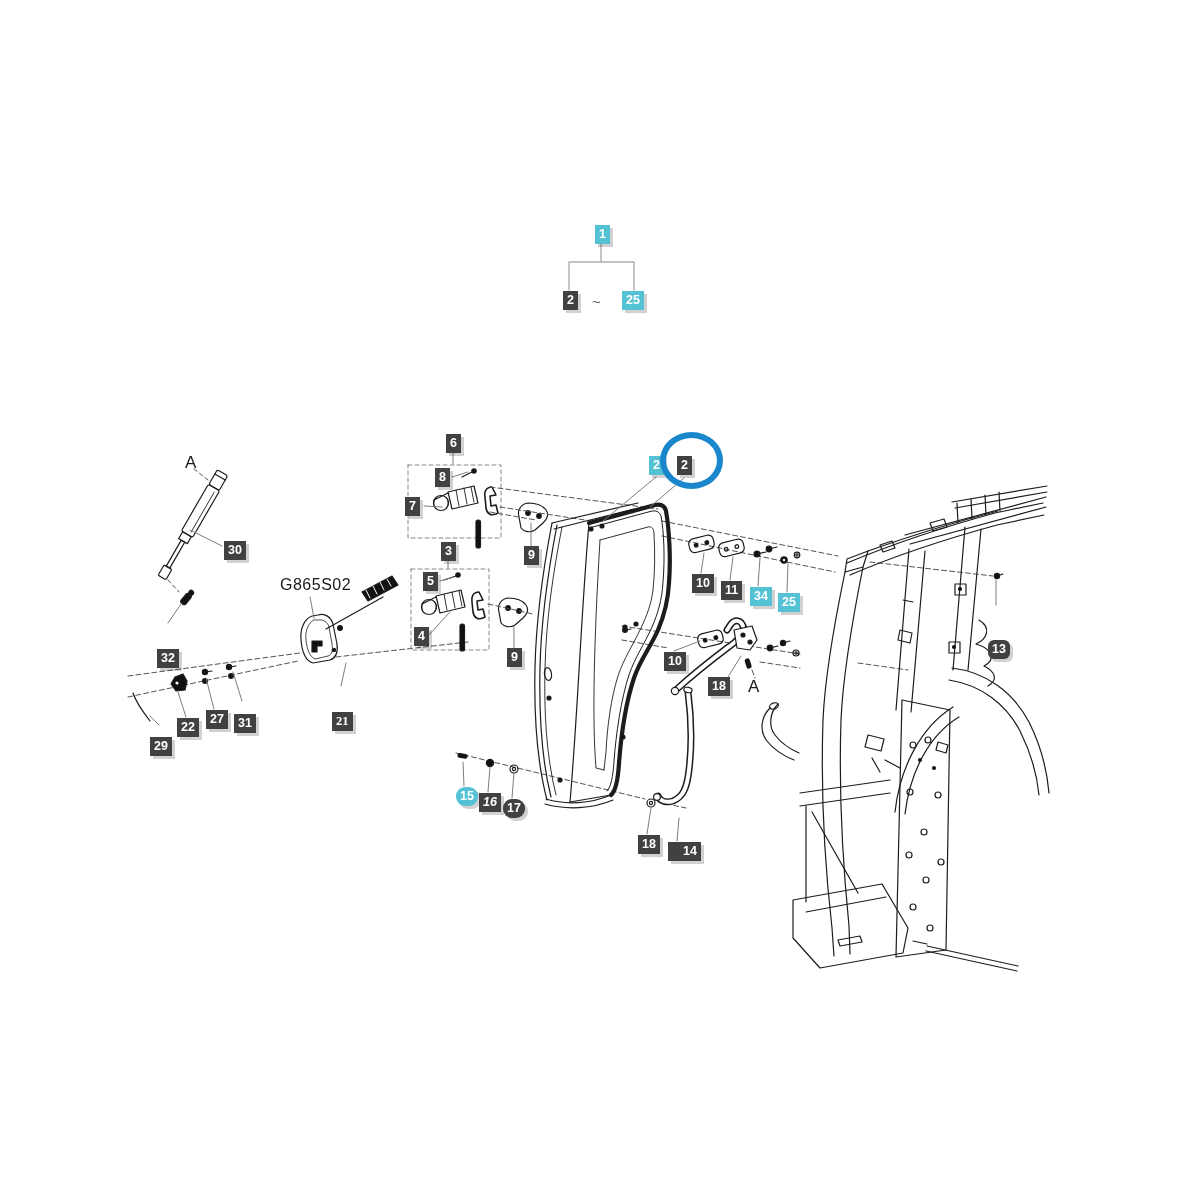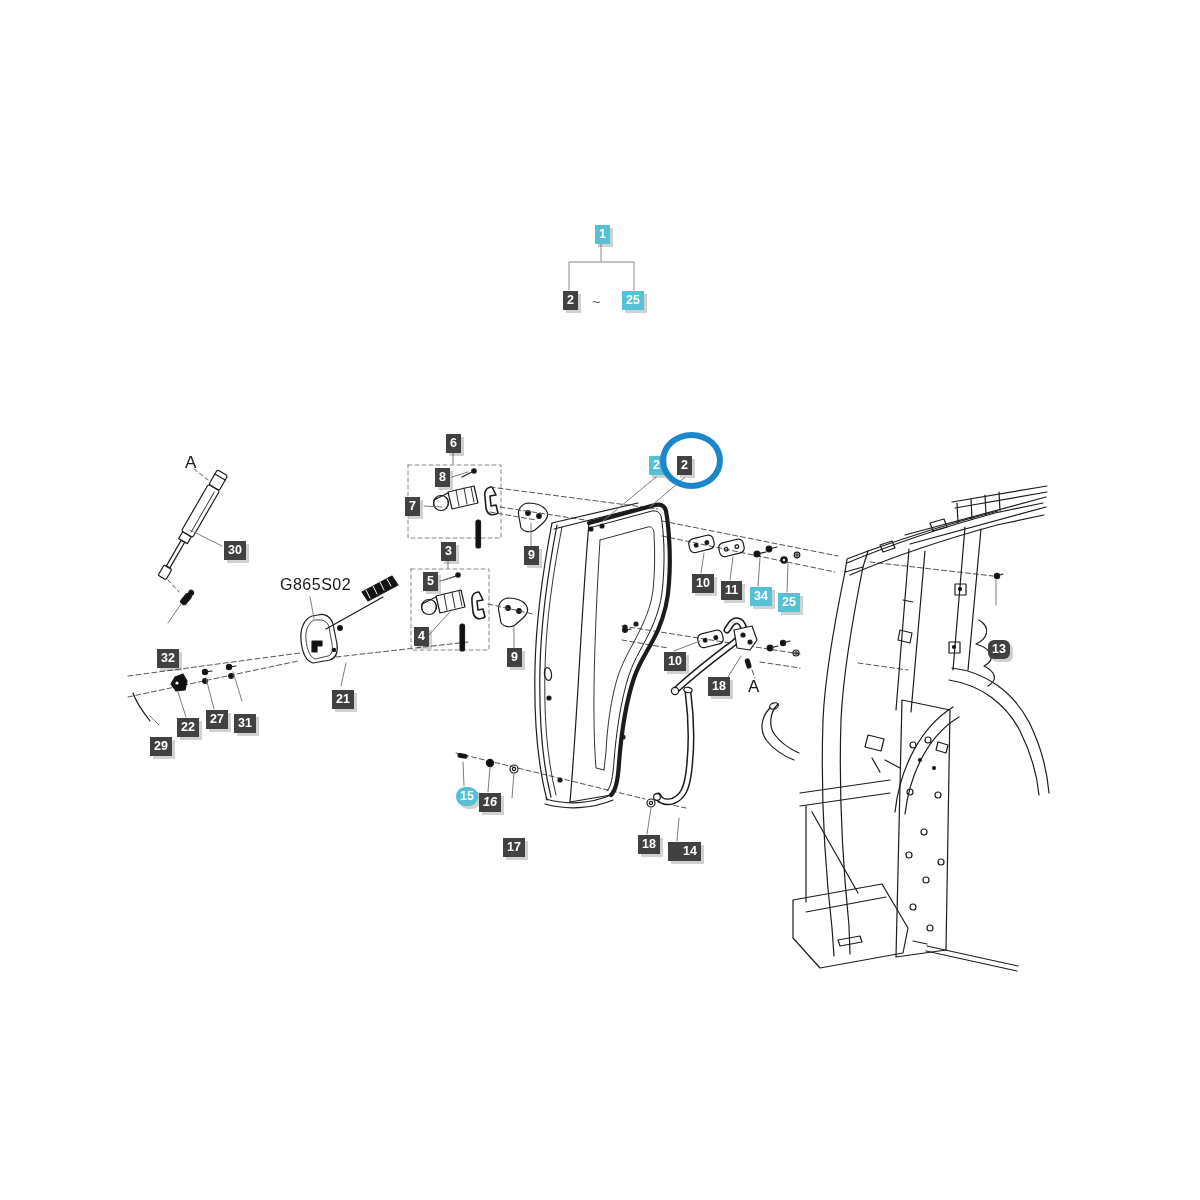--- a/index.html
+++ b/index.html
@@ -319,28 +319,28 @@
 <div class="lbl dark" style="left:677px;top:456px;">2</div>
 <div class="lbl dark" style="left:692px;top:574px;">10</div>
 <div class="lbl dark" style="left:721px;top:581px;">11</div>
 <div class="lbl cyan" style="left:750px;top:587px;">34</div>
 <div class="lbl cyan" style="left:778px;top:593px;">25</div>
 <div class="lbl dark" style="left:664px;top:652px;">10</div>
 <div class="lbl dark" style="left:708px;top:677px;">18</div>
 <div class="lbl dark" style="left:988px;top:640px;border-radius:6px;">13</div>
 <div class="lbl dark" style="left:224px;top:541px;">30</div>
 <div class="lbl dark" style="left:157px;top:624px;margin-top:25px;">32</div>
-<div class="lbl dark" style="left:332px;top:690px;">21</div>
+<div class="lbl dark" style="left:332px;top:712px;font-family:Liberation Serif, serif;">21</div>
 <div class="lbl dark" style="left:150px;top:726px;margin-top:11px;">29</div>
 <div class="lbl dark" style="left:177px;top:718px;">22</div>
 <div class="lbl dark" style="left:206px;top:710px;">27</div>
 <div class="lbl dark" style="left:234px;top:702px;margin-top:12px;">31</div>
 <div class="lbl cyan" style="left:456px;top:787px;border-radius:9px;">15</div>
 <div class="lbl dark" style="left:479px;top:793px;font-style:italic;">16</div>
-<div class="lbl dark" style="left:503px;top:838px;">17</div>
+<div class="lbl dark" style="left:503px;top:799px;border-radius:9px;">17</div>
 <div class="lbl dark" style="left:638px;top:835px;">18</div>
 <div class="lbl dark" style="left:668px;top:842px;padding-left:15px;">14</div>
 
 <div class="plain" id="code-text" style="left:280px;top:576px;">G865S02</div>
 <div class="plain a-text" style="left:185px;top:453px;">A</div>
 <div class="plain a-text" style="left:748px;top:677px;">A</div>
 
 <div id="blue-circle"></div>
 
 </div>

